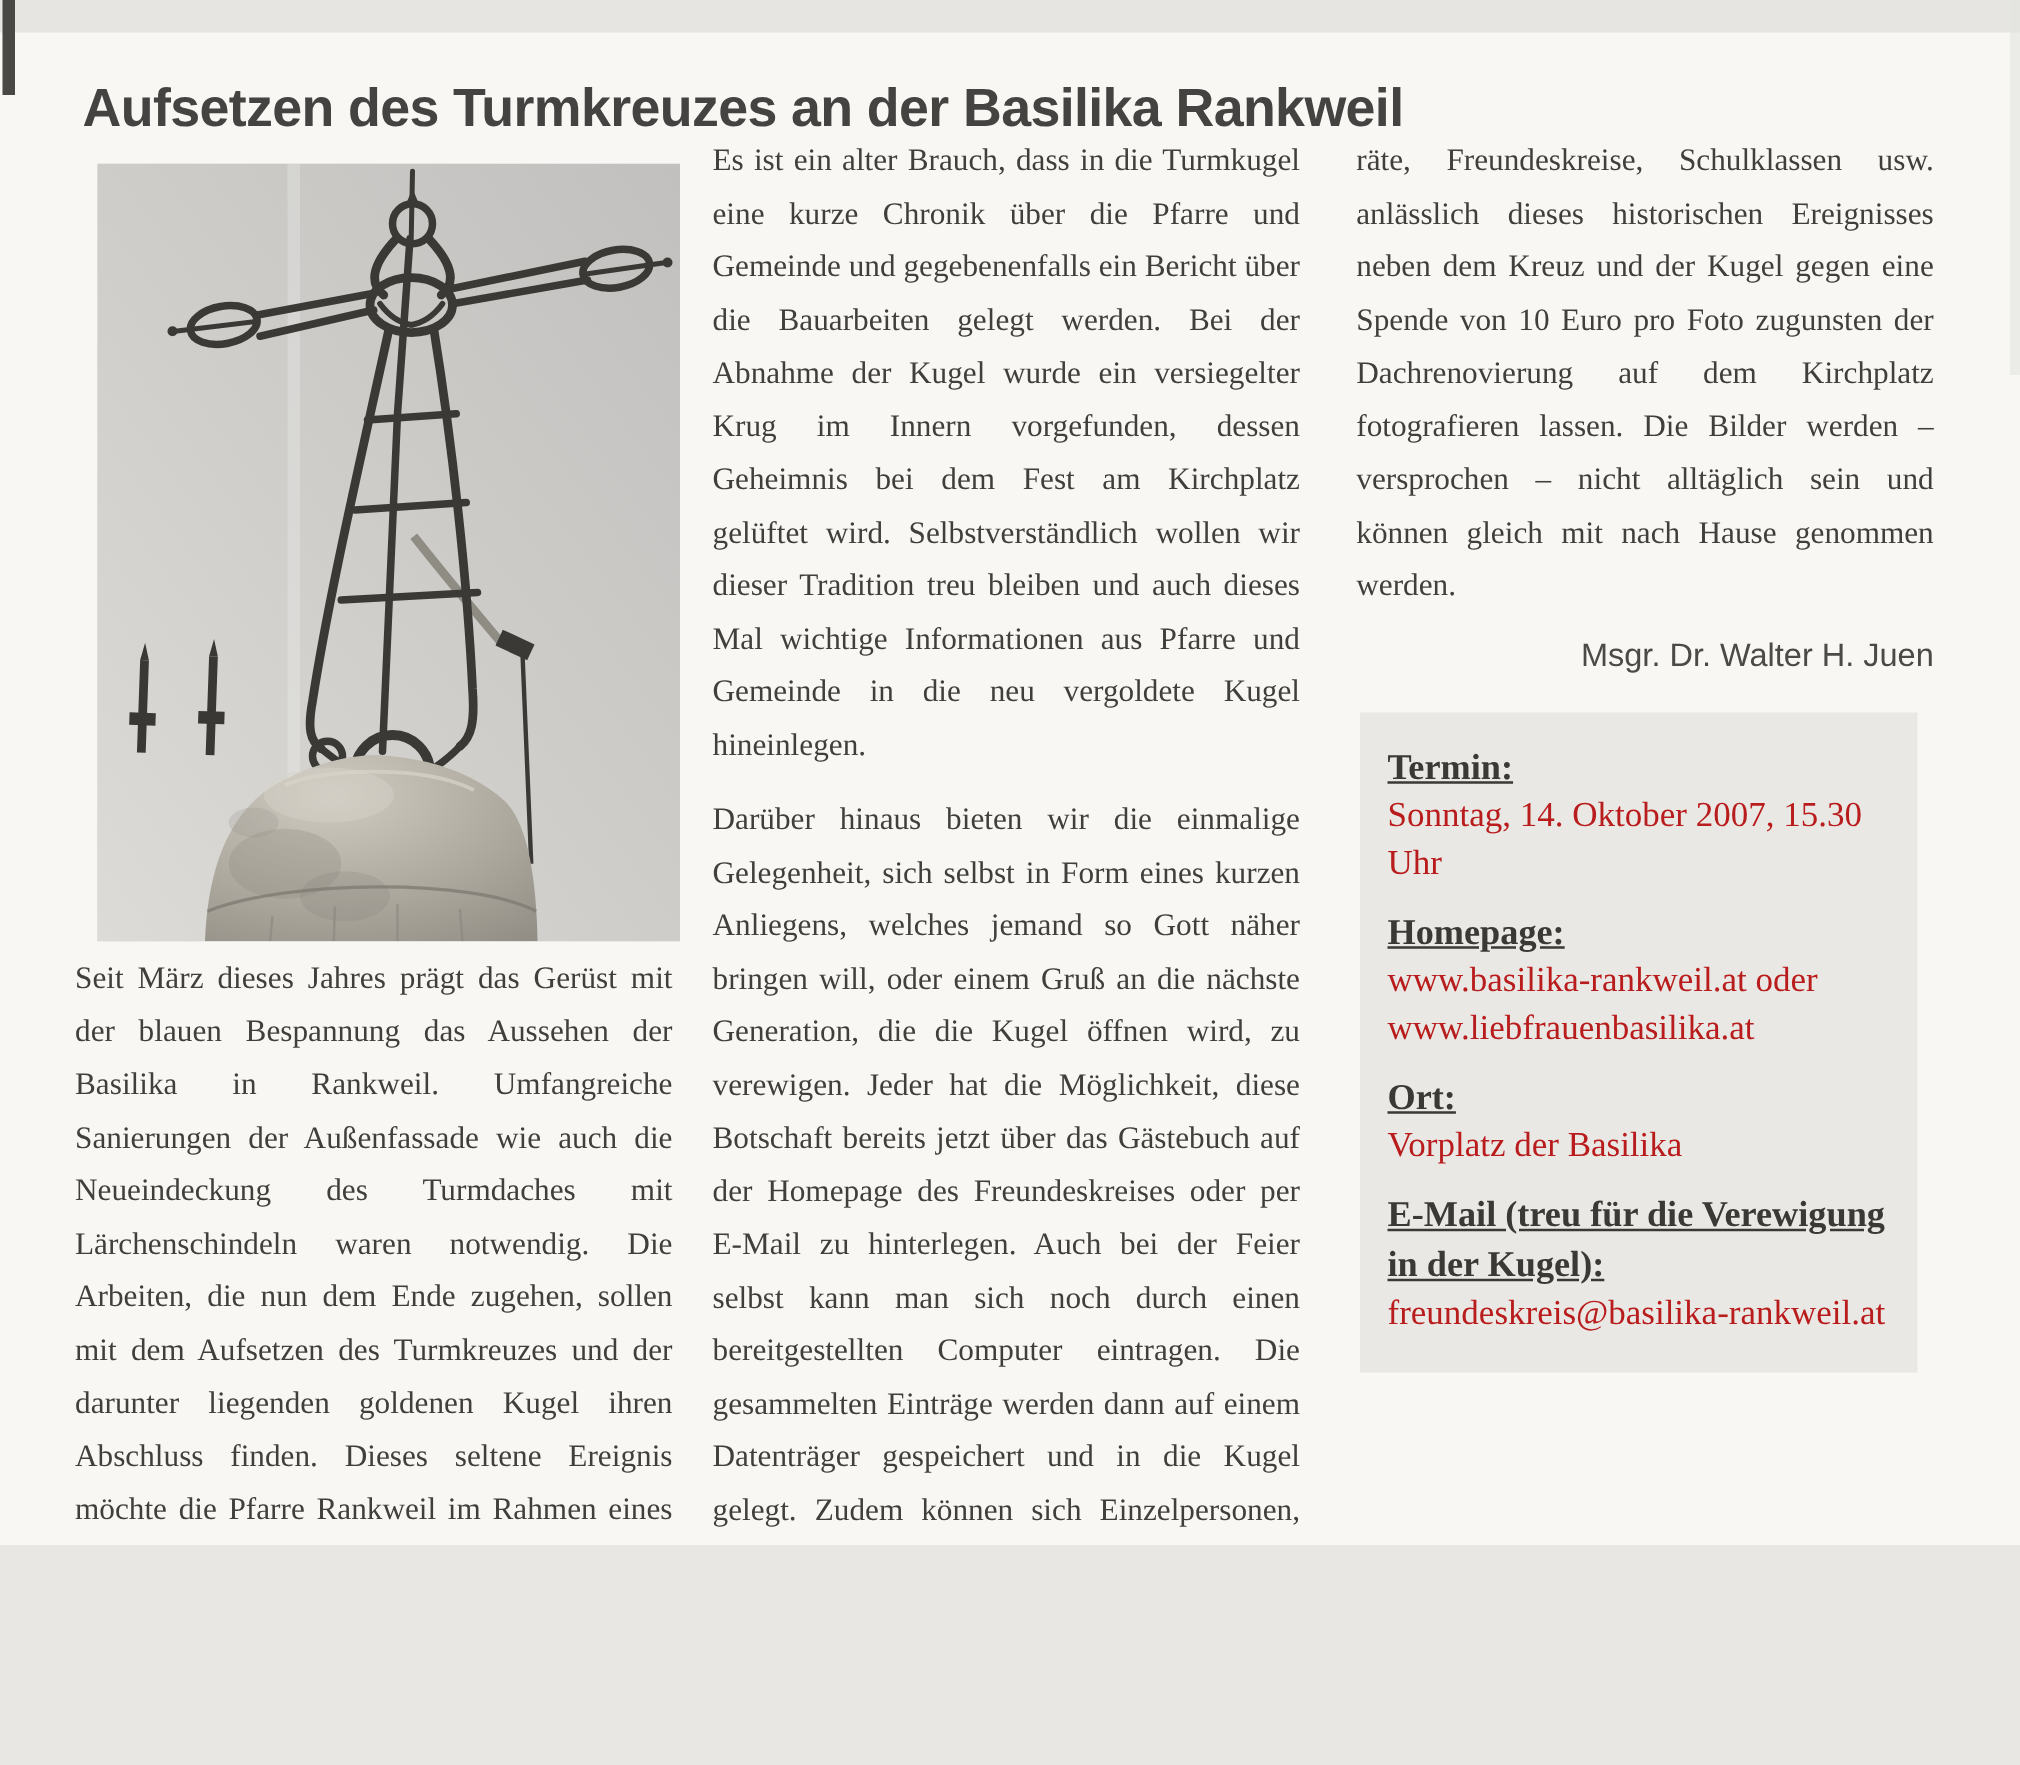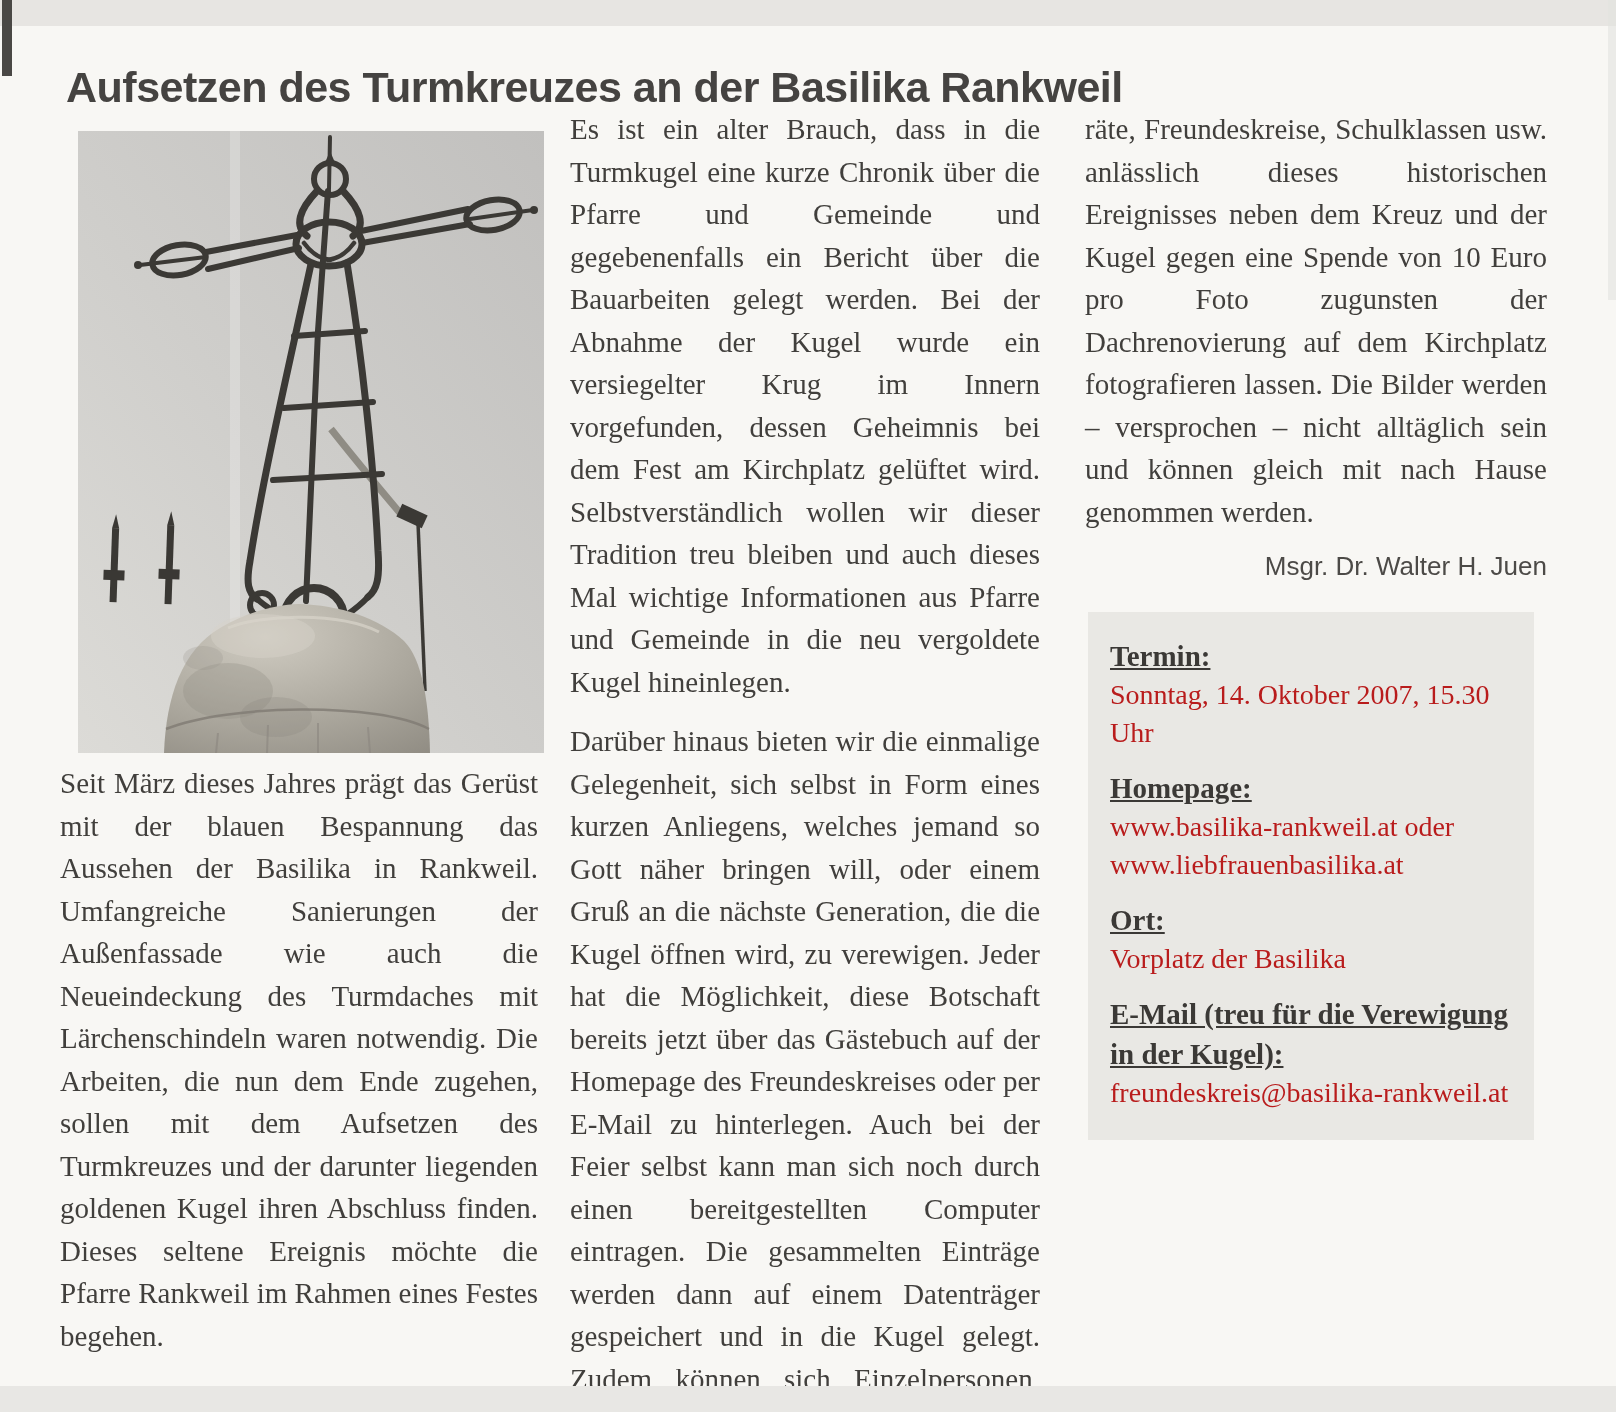--- a/index.html
+++ b/index.html
@@ -1,18 +1,18 @@
 <!DOCTYPE html>
 <html lang="de"><head>
 <meta charset="utf-8">
 <style>
   html,body{margin:0;padding:0;background:#e8e7e4;}
   .page{
     position:relative;
-    width:1616px;height:1386px;
+    width:1616px;height:1236px;
     background:#f8f7f4;
     overflow:hidden;
     font-family:"Liberation Serif", serif;
     color:#413f3c;
   }
   
   .scan-top{position:absolute;left:0;top:0;width:1616px;height:26px;background:#d8d7d4;opacity:.55;}
   .scan-corner{position:absolute;left:2px;top:0;width:10px;height:76px;background:#4a4845;}
   .scan-right{position:absolute;right:0;top:0;width:8px;height:300px;background:#e3e2df;opacity:.6;}
 
@@ -25,21 +25,21 @@
 
   .photo{
     position:absolute;left:78px;top:131px;width:466px;height:622px;
     background:#c9c8c5;
   }
   .photo svg{display:block;}
 
   .col{position:absolute;top:108px;width:470px;}
   .col p{
     margin:0 0 17px 0;
-    font-size:29px;line-height:42.5px;
+    font-size:25px;line-height:42.5px;
     text-align:justify;
     hyphens:auto;-webkit-hyphens:auto;
     color:#413f3c;
   }
   .col1{left:60px;top:762px;width:478px;}
   .col2{left:570px;}
   .col3{left:1085px;width:462px;}
 
   .signature{
     margin:4px 0 0 0;

